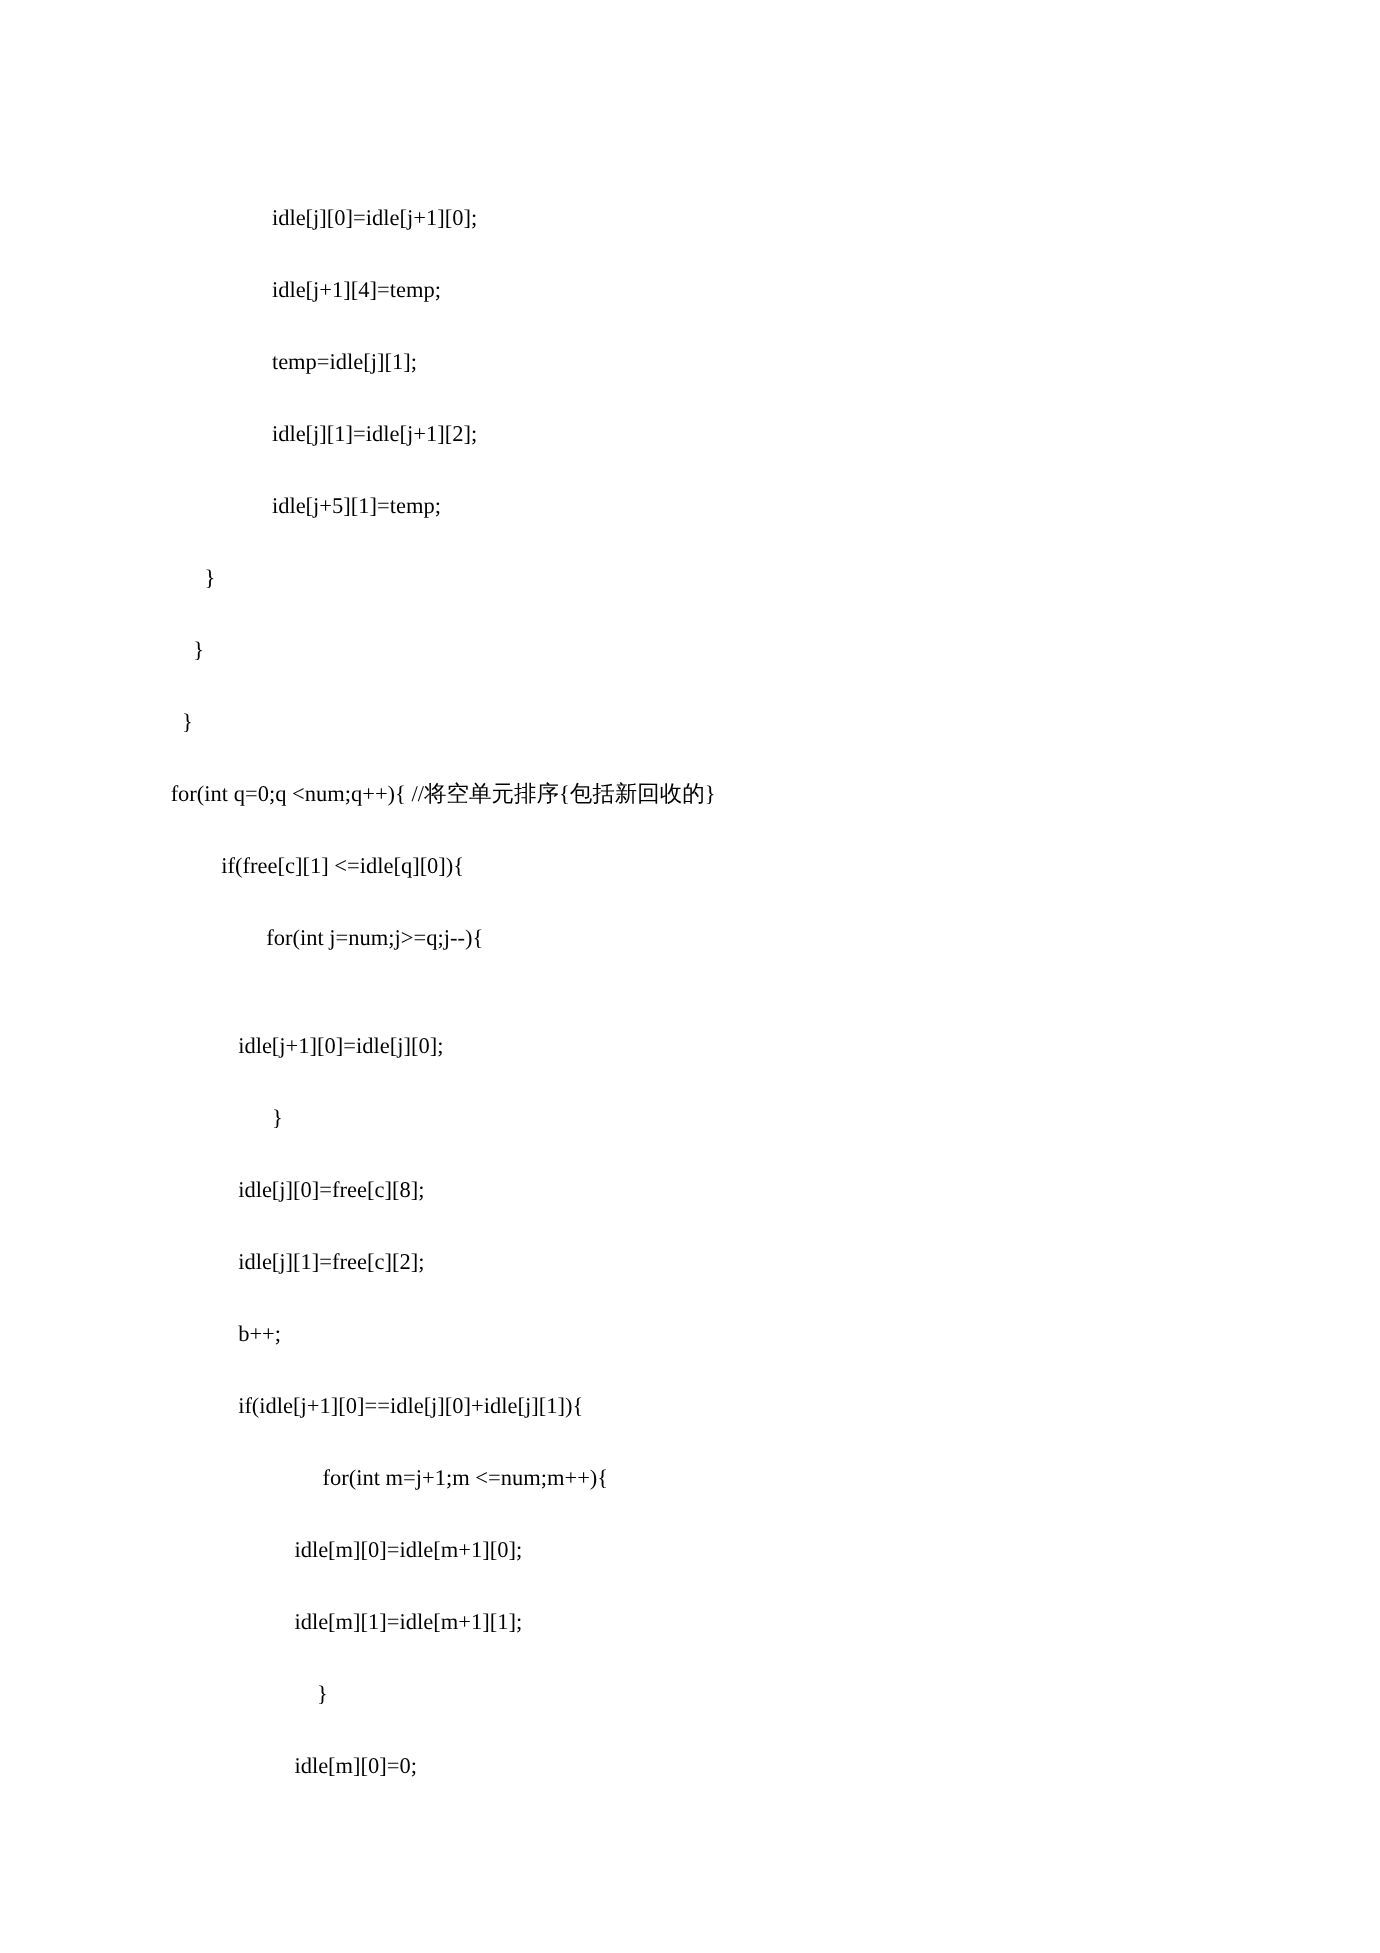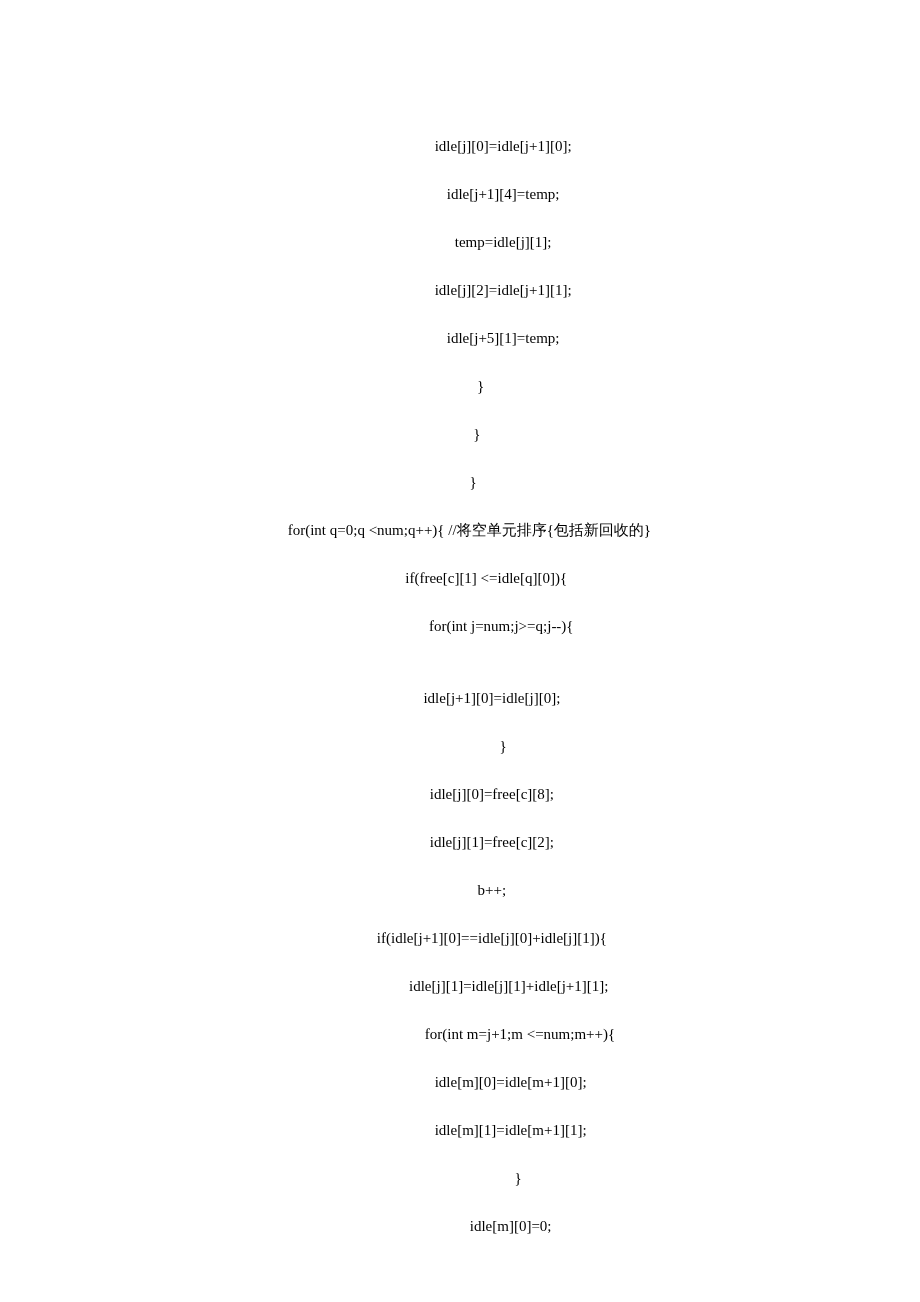--- a/index.html
+++ b/index.html
@@ -13,46 +13,44 @@
   }
   .page {
     width: 920px;
     min-height: 1302px;
     padding: 110px 95px 80px 95px;
     box-sizing: border-box;
     white-space: pre;
   }
   .code-line {
     display: block;
-    text-align: center;
   }
 </style>
 </head>
 <body>
 
 <div class="page">
 <span class="code-line">                       idle[j][0]=idle[j+1][0];</span>
 <span class="code-line">                       idle[j+1][4]=temp;</span>
 <span class="code-line">                       temp=idle[j][1];</span>
-<span class="code-line">                       idle[j][2]=idle[j+1][1];</span>
+<span class="code-line">                       idle[j][1]=idle[j+1][2];</span>
 <span class="code-line">                       idle[j+5][1]=temp;</span>
 <span class="code-line">           }</span>
 <span class="code-line">         }</span>
 <span class="code-line">       }</span>
 <span class="code-line">     for(int q=0;q &lt;num;q++){ //将空单元排序{包括新回收的}</span>
 <span class="code-line">              if(free[c][1] &lt;=idle[q][0]){</span>
 <span class="code-line">                      for(int j=num;j&gt;=q;j--){</span>
 <span class="code-line"></span>
 <span class="code-line">                 idle[j+1][0]=idle[j][0];</span>
 <span class="code-line">                       }</span>
 <span class="code-line">                 idle[j][0]=free[c][8];</span>
 <span class="code-line">                 idle[j][1]=free[c][2];</span>
 <span class="code-line">                 b++;</span>
 <span class="code-line">                 if(idle[j+1][0]==idle[j][0]+idle[j][1]){</span>
-<span class="code-line">                          idle[j][1]=idle[j][1]+idle[j+1][1];</span>
 <span class="code-line">                                for(int m=j+1;m &lt;=num;m++){</span>
 <span class="code-line">                           idle[m][0]=idle[m+1][0];</span>
 <span class="code-line">                           idle[m][1]=idle[m+1][1];</span>
 <span class="code-line">                               }</span>
 <span class="code-line">                           idle[m][0]=0;</span>
 
 
 
 <span class="code-line"></span>
 

